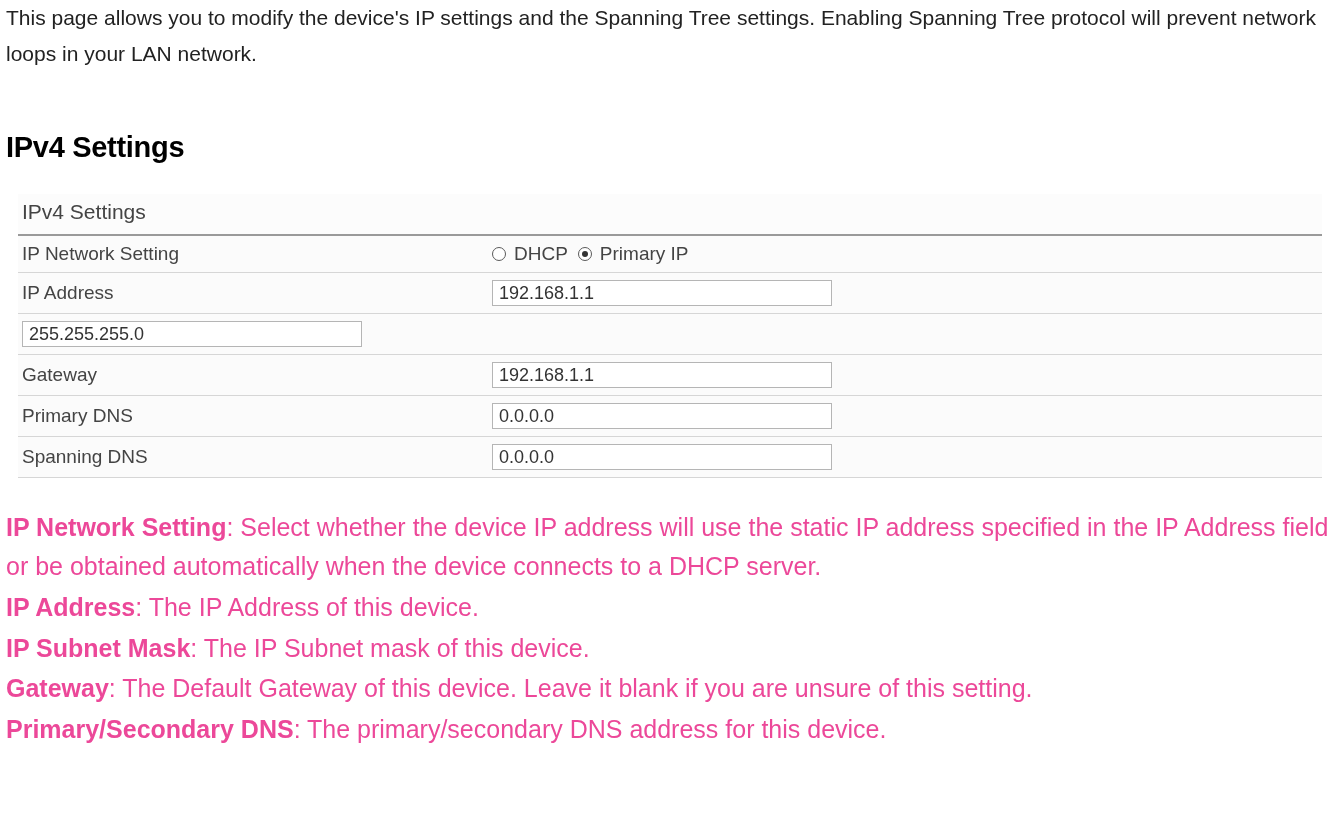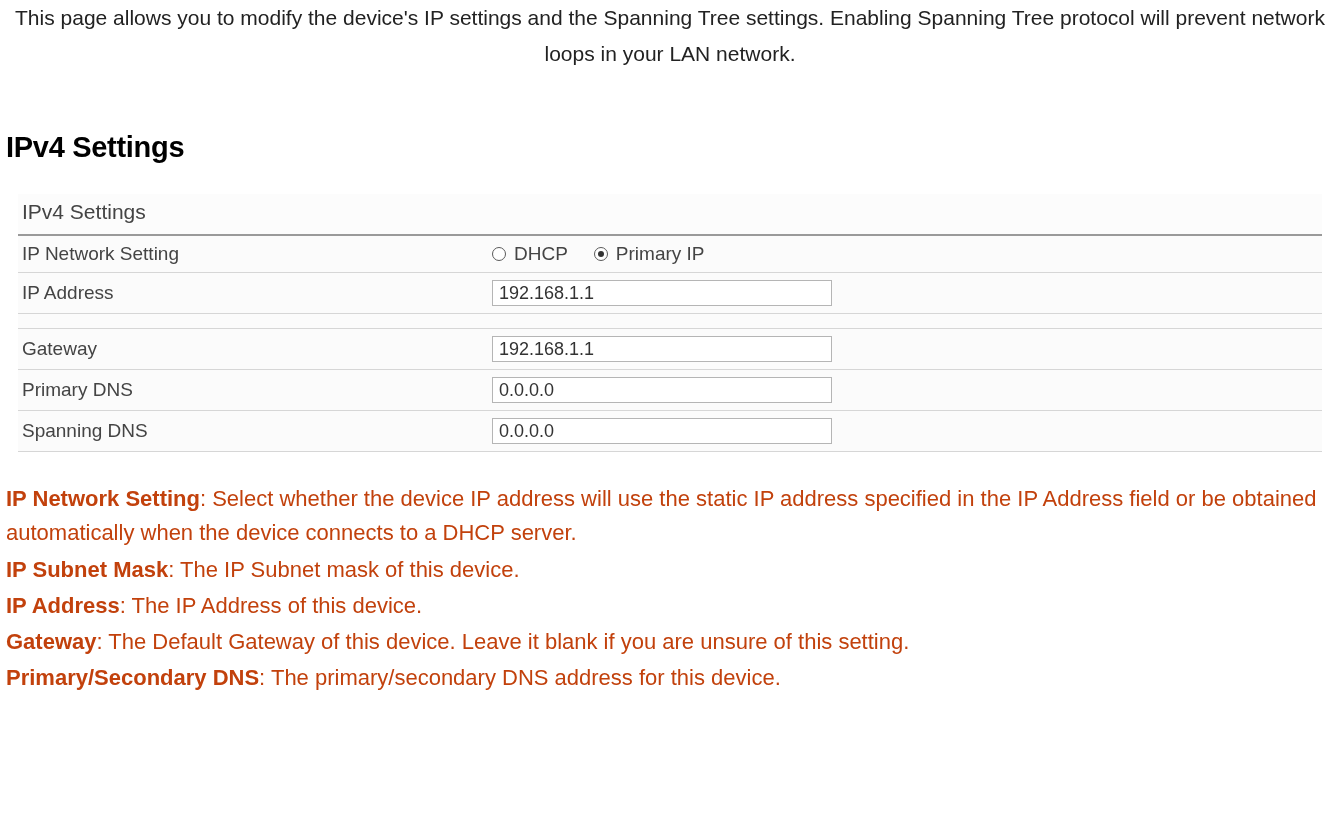--- a/index.html
+++ b/index.html
@@ -19,21 +19,20 @@
     font-size: 44px;
     margin: 6px 0 18px 0;
     letter-spacing: -0.5px;
   }
   p.intro {
     font-size: 21px;
     font-weight: 400;
     color: #222;
     line-height: 1.7;
     margin: 0 0 60px 0;
-    text-align: center;
   }
   h2.section {
     font-weight: 800;
     font-size: 29px;
     margin: 0 0 30px 0;
     letter-spacing: -0.3px;
   }
 
   .panel {
     margin: 0 12px 30px 12px;
@@ -59,21 +58,21 @@
   .row .label {
     width: 470px;
     flex: none;
   }
   .row .value {
     flex: none;
   }
   .radio-group {
     display: flex;
     align-items: center;
-    gap: 26px;
+    gap: 10px;
   }
   .radio-item {
     display: flex;
     align-items: center;
     gap: 8px;
   }
   .radio-circle {
     width: 14px;
     height: 14px;
     border: 1.5px solid #5a5a5a;
@@ -97,23 +96,23 @@
     border: 1px solid #b5b5b5;
     background: #fff;
     font-family: Arial, sans-serif;
     font-size: 18px;
     color: #333;
     padding: 2px 6px;
     height: 26px;
   }
 
   .descriptions {
-    font-size: 22px;
+    font-size: 25px;
     line-height: 1.55;
-    color: #c2410c;
+    color: #ec4899;
     margin-top: 10px;
   }
   .descriptions .term {
     font-weight: 800;
   }
   .descriptions p {
     margin: 0 0 2px 0;
   }
 </style>
 </head>
@@ -144,20 +143,23 @@
     </div>
 
     <div class="row">
       <div class="label">IP Address</div>
       <div class="value">
         <input class="text-input" type="text" value="192.168.1.1" style="">
       </div>
     </div>
 
     <div class="row">
+      <div class="value">
+        <input class="text-input" type="text" value="255.255.255.0" style="">
+      </div>
     </div>
 
     <div class="row">
       <div class="label">Gateway</div>
       <div class="value">
         <input class="text-input" type="text" value="192.168.1.1" style="">
       </div>
     </div>
 
     <div class="row">
@@ -173,26 +175,26 @@
         <input class="text-input" type="text" value="0.0.0.0" style="">
       </div>
     </div>
   </div>
 
   <div class="descriptions">
     <p>
       <span class="term">IP Network Setting</span><span>: Select whether the device IP address will use the static IP address specified in the IP Address field or be obtained automatically when the device connects to a DHCP server.</span>
     </p>
     <p>
+      <span class="term">IP Address</span><span>: The IP Address of this device.</span>
+    </p>
+    <p>
       <span class="term">IP Subnet Mask</span><span>: The IP Subnet mask of this device.</span>
     </p>
     <p>
-      <span class="term">IP Address</span><span>: The IP Address of this device.</span>
-    </p>
-    <p>
       <span class="term">Gateway</span><span>: The Default Gateway of this device. Leave it blank if you are unsure of this setting.</span>
     </p>
     <p>
       <span class="term">Primary/Secondary DNS</span><span>: The primary/secondary DNS address for this device.</span>
     </p>
   </div>
 
 </div>
 
 </body></html>

